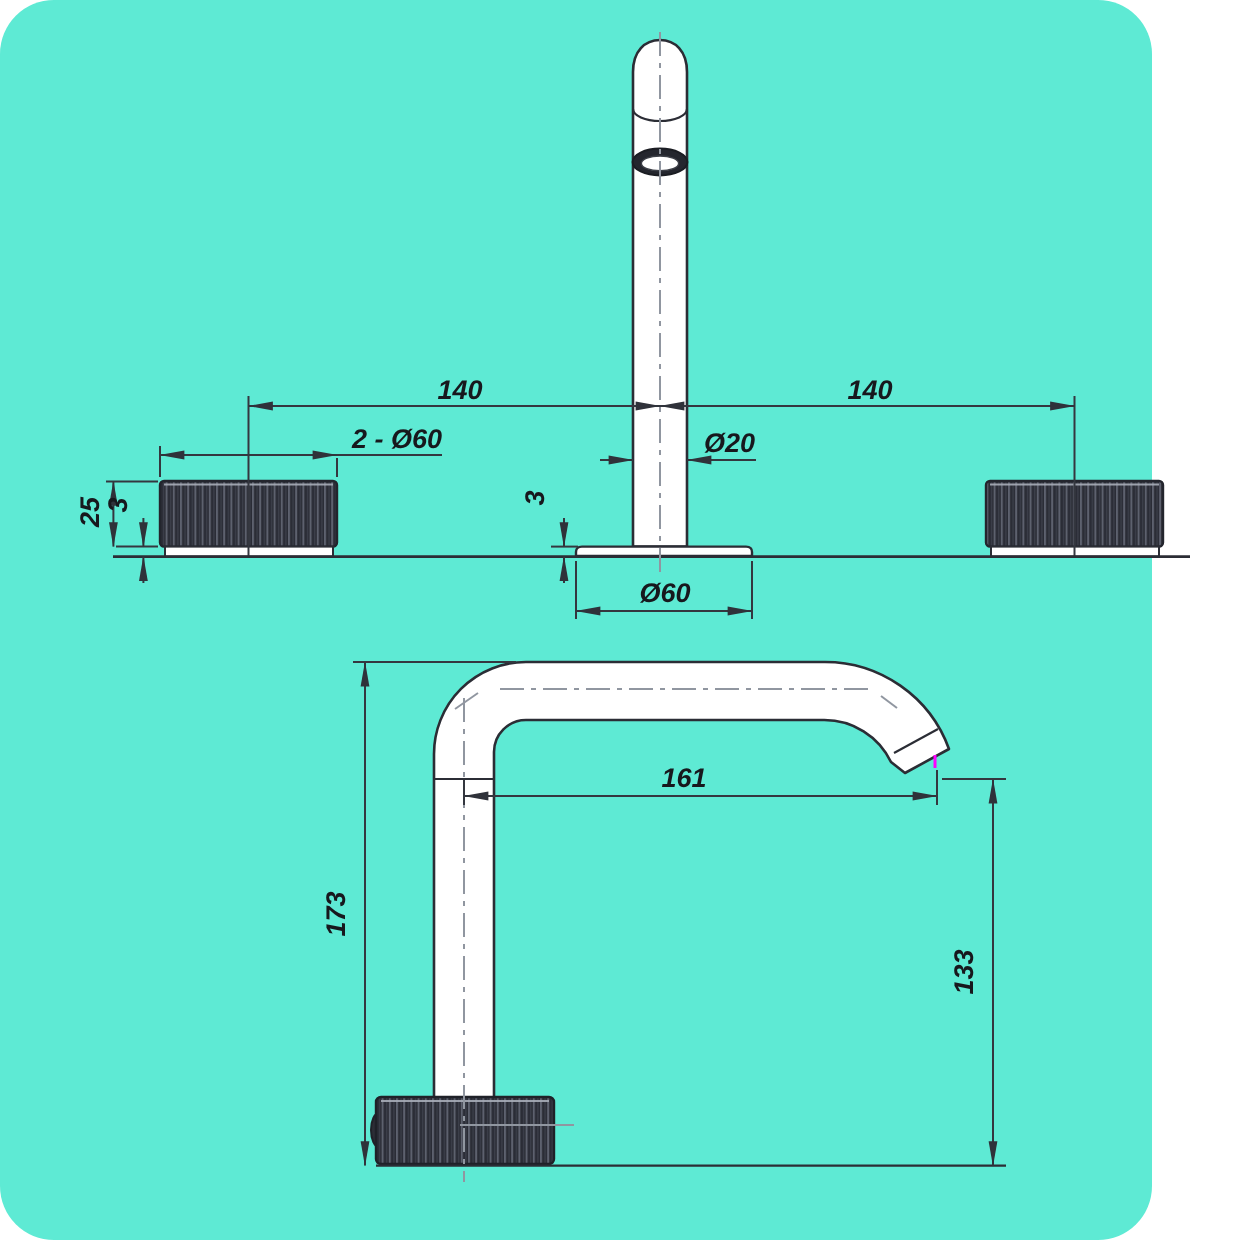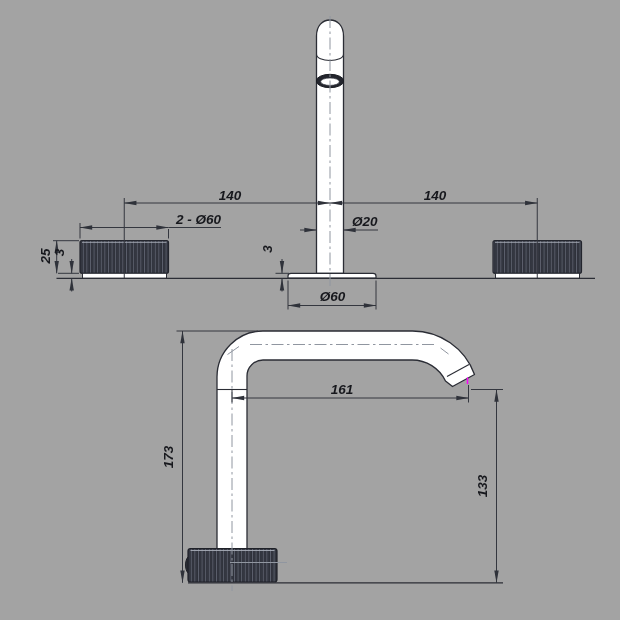--- a/index.html
+++ b/index.html
@@ -1,18 +1,19 @@
 <!DOCTYPE html>
 <html><head>
 <meta charset="utf-8">
 <style>
   html,body{margin:0;padding:0;background:#ffffff;}
   .canvas{
-    width:620px;height:620px;position:relative;background:#a3a3a3;
+    width:576px;height:620px;position:relative;background:#5eead4;
     font-family:"Liberation Sans", sans-serif;
+    border-radius:27px;
   }
   svg{display:block;}
   .outline{stroke:#2b2d35;stroke-width:1.3;fill:none;stroke-linecap:butt;stroke-linejoin:round;}
   .outline-fill{stroke:#2b2d35;stroke-width:1.3;fill:#ffffff;stroke-linejoin:round;}
   .thin{stroke:#34373f;stroke-width:1;fill:none;}
   .dimline{stroke:#34373f;stroke-width:1;fill:none;marker-start:url(#arr);marker-end:url(#arr);}
   .dimhalf{stroke:#34373f;stroke-width:1;fill:none;marker-end:url(#arr);}
   .extline{stroke:#34373f;stroke-width:1;fill:none;}
   .centerline{stroke:#9096a0;stroke-width:1;fill:none;stroke-dasharray:12 3.5 2.5 3.5;}
   .centertick{stroke:#9096a0;stroke-width:1;fill:none;}

